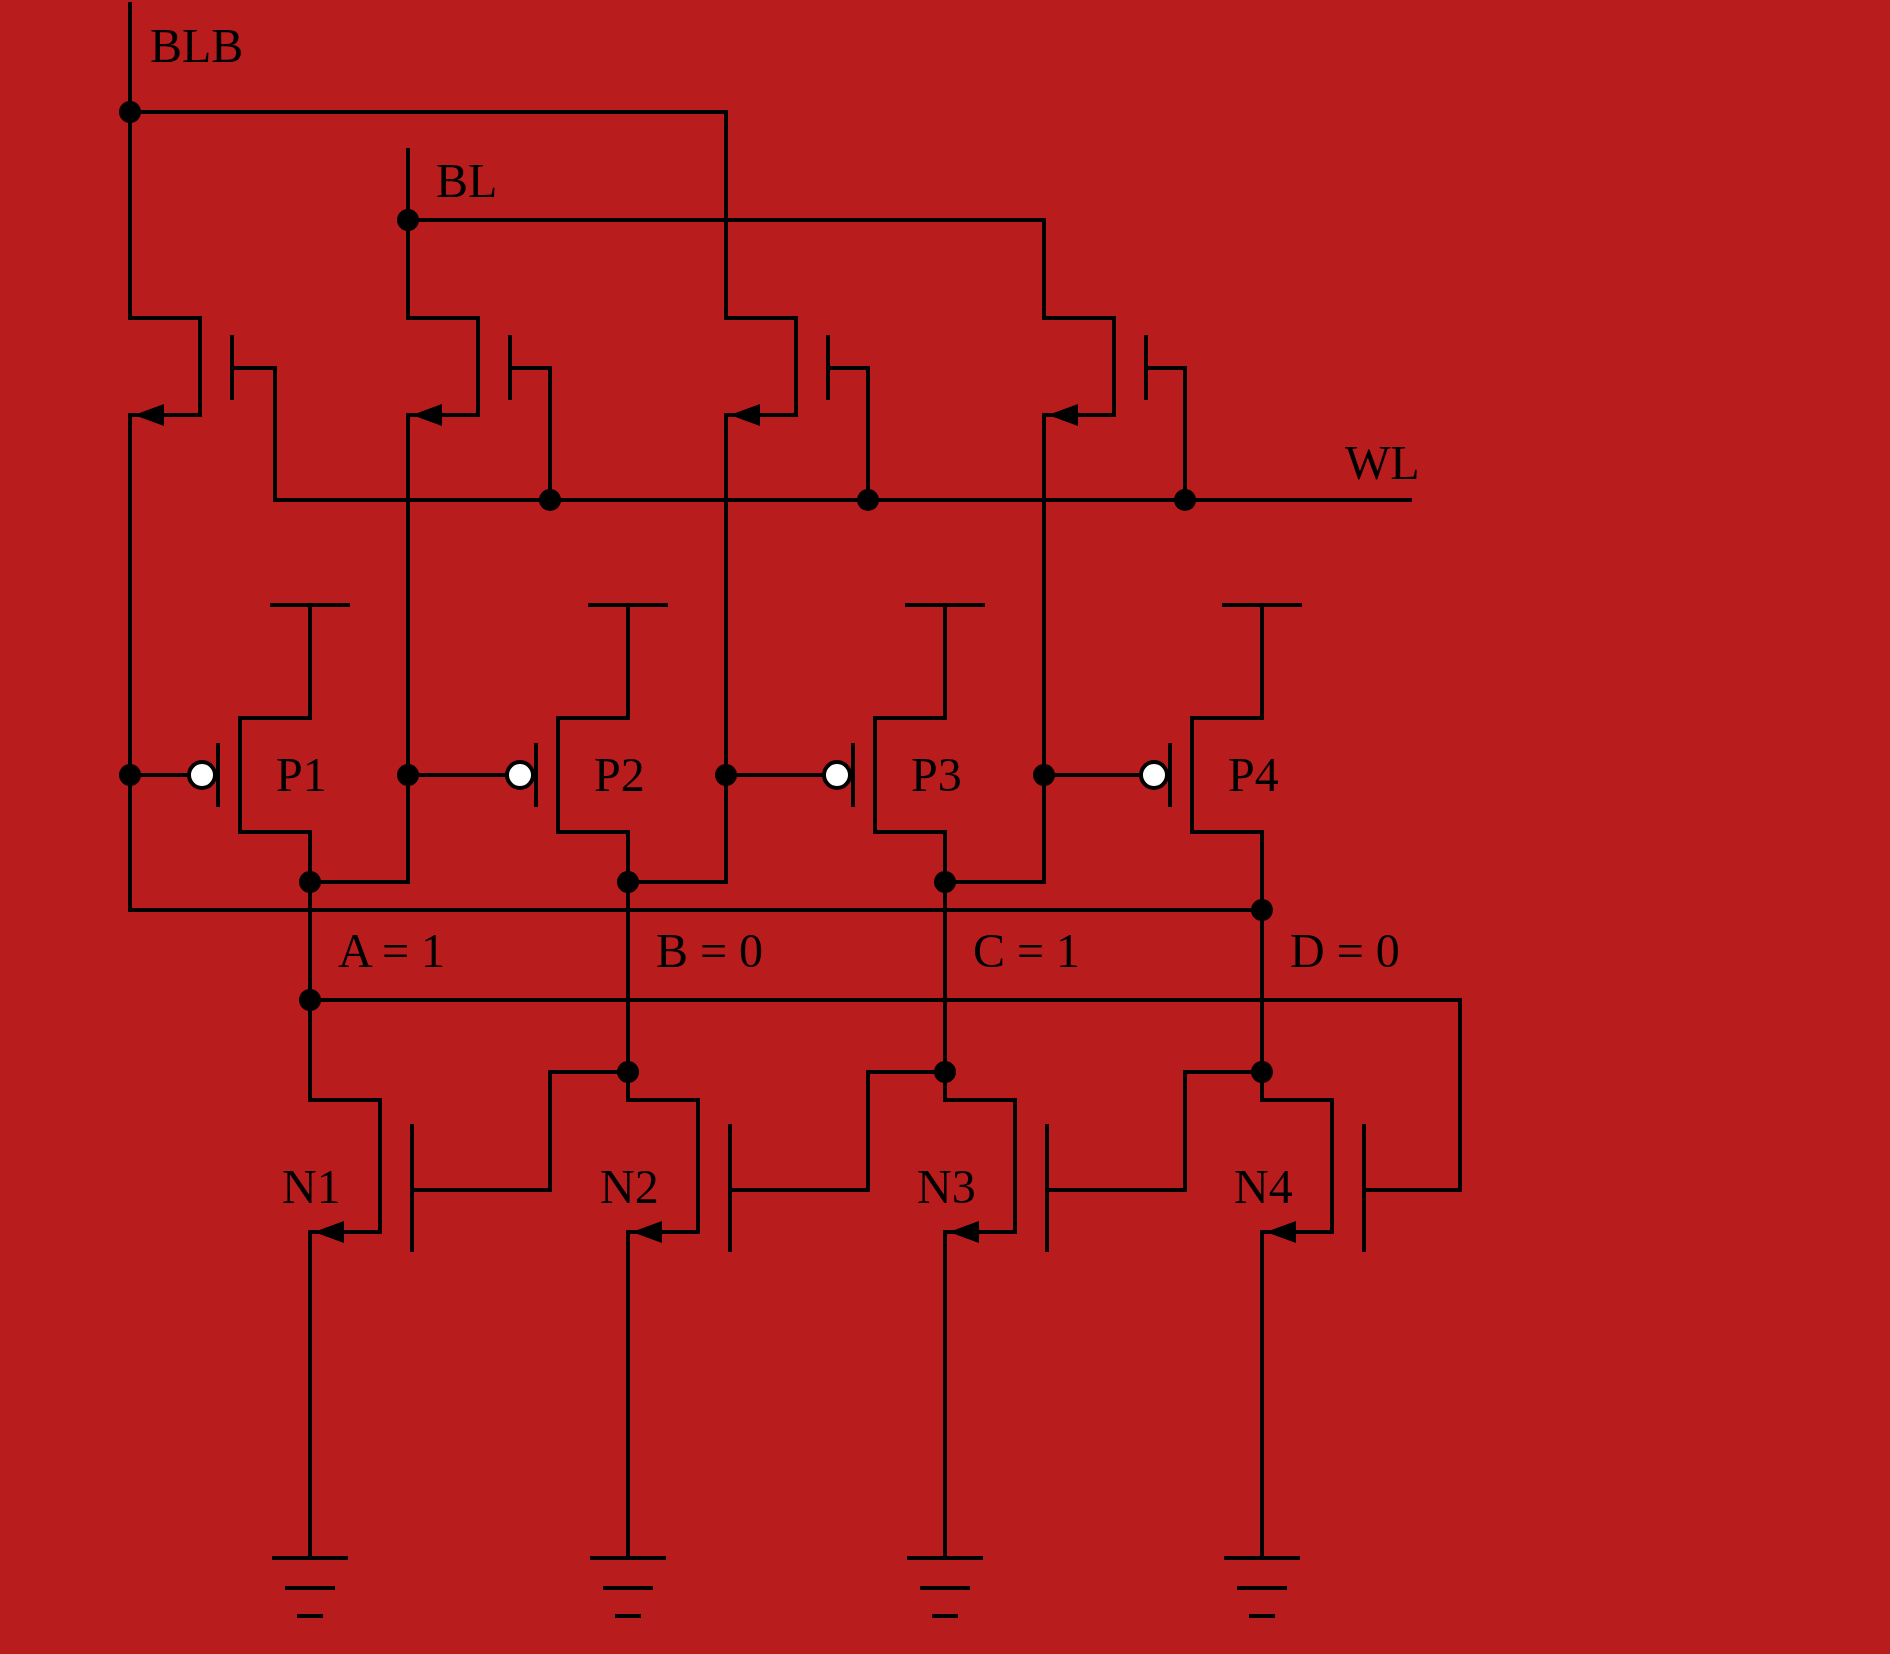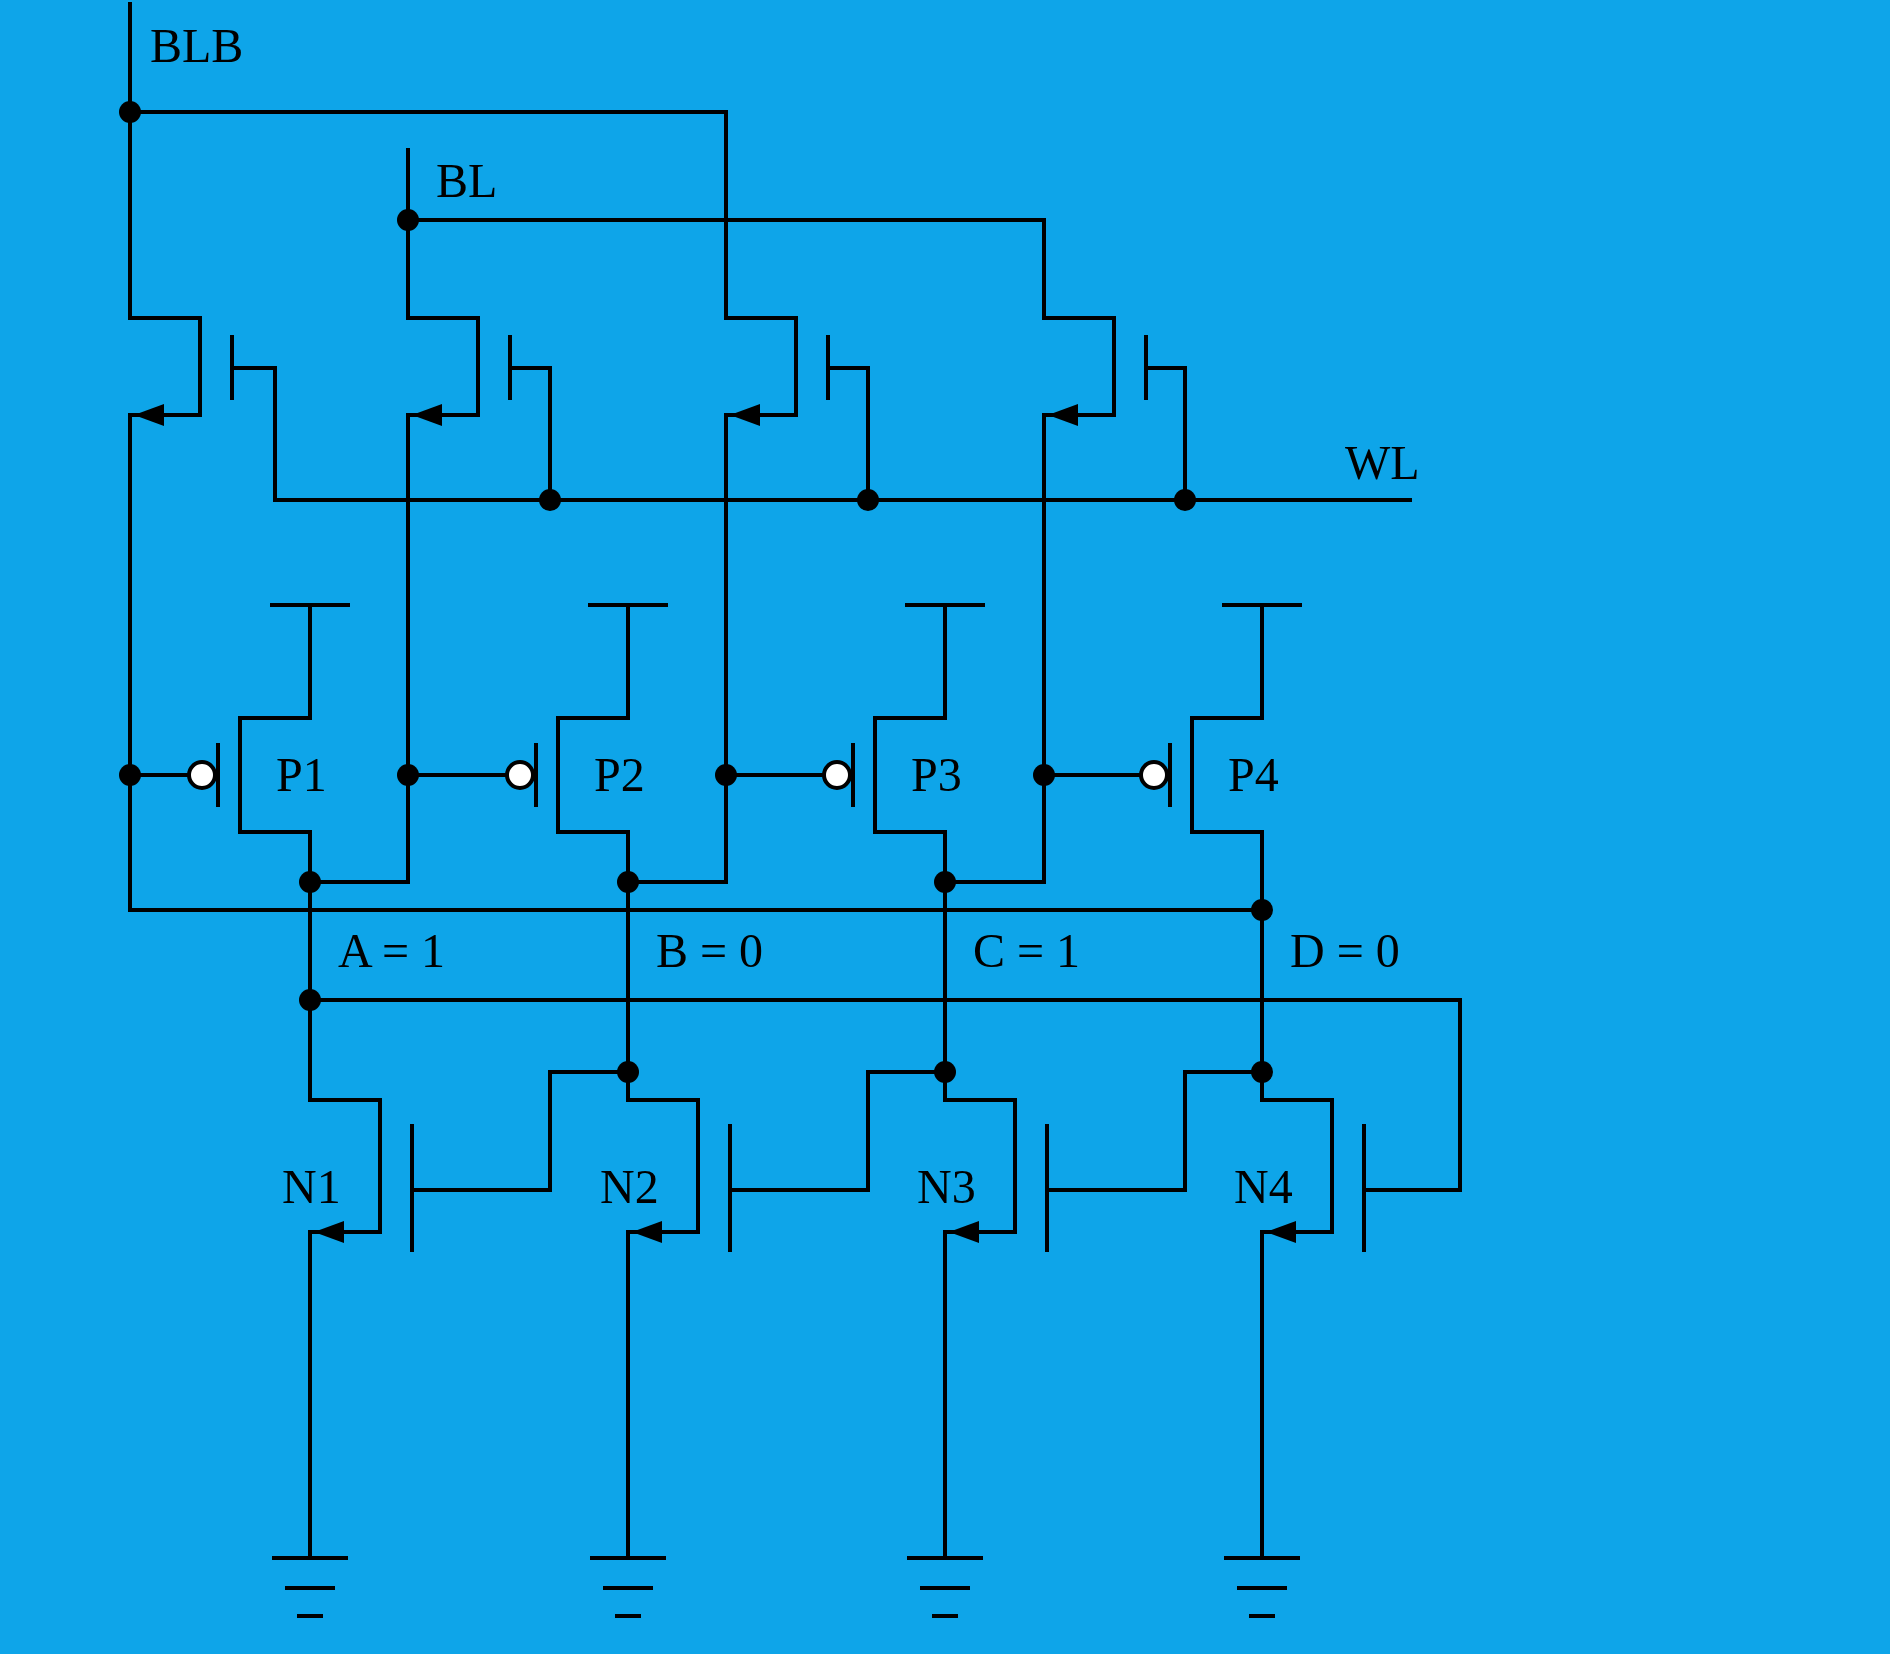--- a/index.html
+++ b/index.html
@@ -1,16 +1,16 @@
 <!DOCTYPE html>
 <html><head>
 <meta charset="utf-8">
 <style>
   html,body{margin:0;padding:0;background:#ffffff;}
-  .stage{width:1890px;height:1654px;background:#0ea5e9;position:relative;overflow:hidden;}
+  .stage{width:1890px;height:1654px;background:#b91c1c;position:relative;overflow:hidden;}
   svg{display:block;width:100%;height:100%;}
   .wire path{stroke:#000;stroke-width:4;fill:none;stroke-linecap:square;stroke-linejoin:miter;}
   .dots circle{fill:#000;stroke:none;}
   .bubbles circle{fill:#fff;stroke:#000;stroke-width:4;}
   .arrows polygon{fill:#000;stroke:none;}
   .labels text{font-family:"Liberation Serif","DejaVu Serif",serif;font-size:48px;fill:#000;stroke:none;}
 </style>
 </head>
 <body>
 

